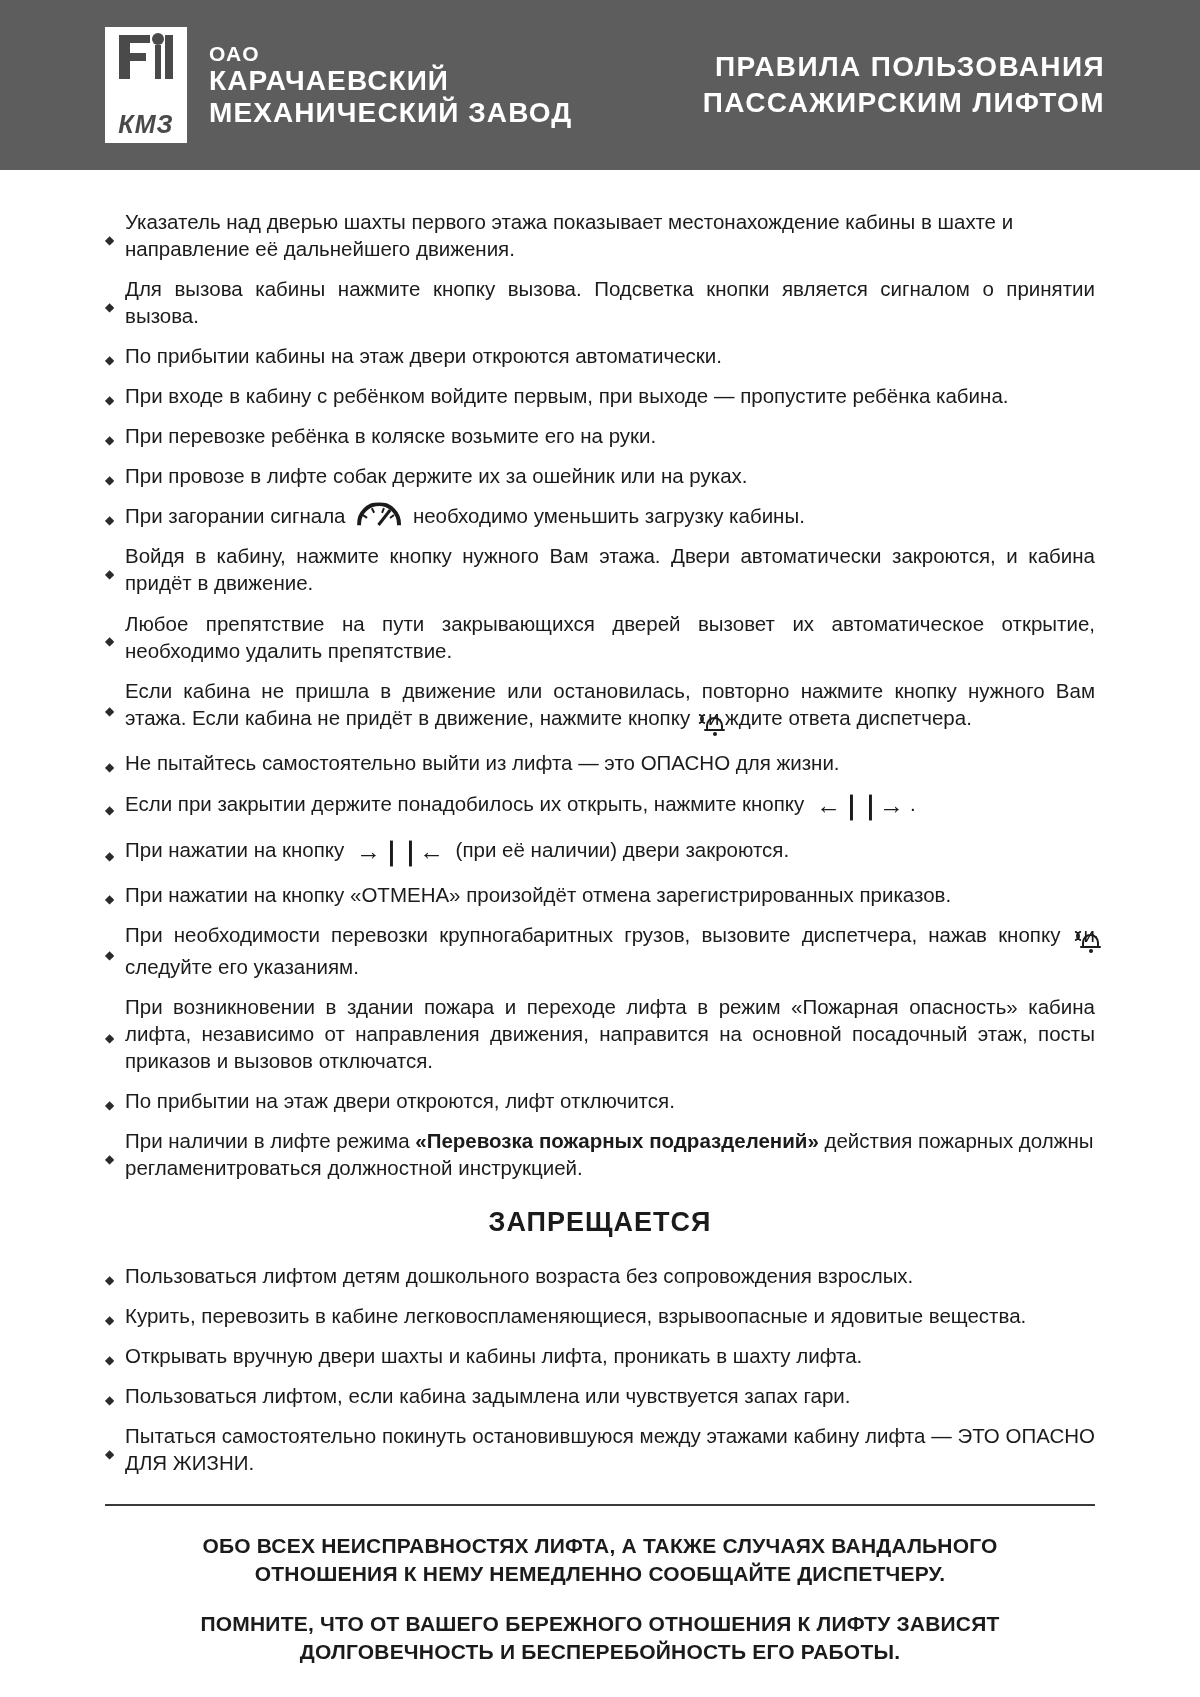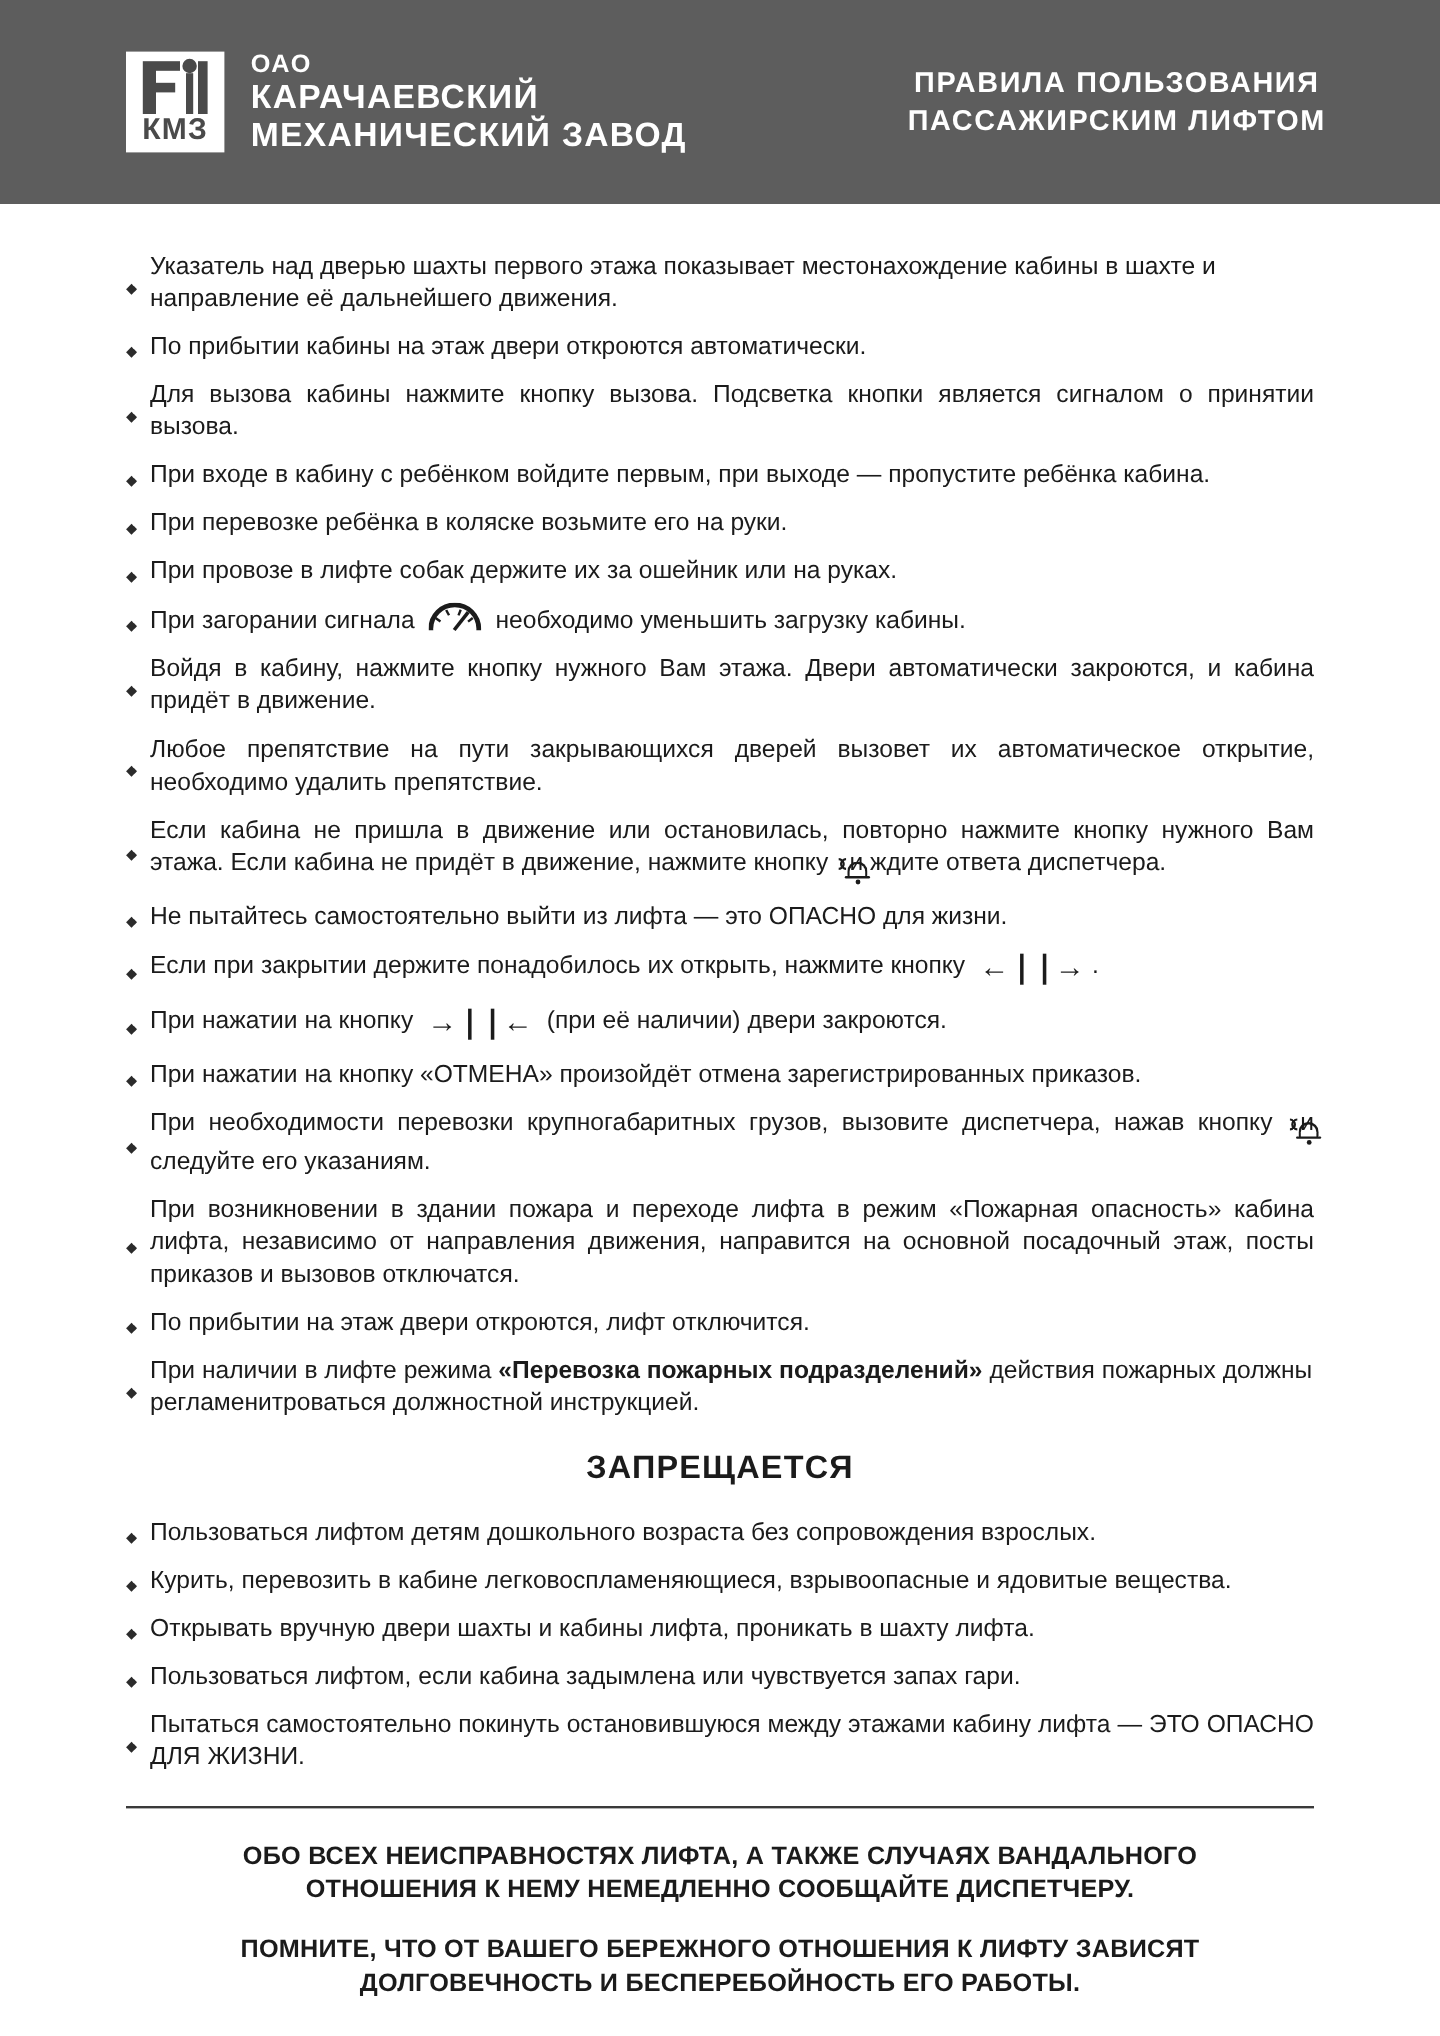--- a/index.html
+++ b/index.html
@@ -27,24 +27,25 @@
     padding: 0 95px 0 105px;
     box-sizing: border-box;
   }
   .brand {
     display: flex;
     align-items: center;
     gap: 22px;
   }
   .logo-box {
     width: 82px;
-    height: 84px;
+    height: 116px;
     background: #ffffff;
     position: relative;
     flex: none;
+    font-style: italic;
   }
   .logo-mark {
     position: absolute;
     left: 0; top: 0;
     width: 82px;
     height: 62px;
   }
   .logo-text {
     position: absolute;
     left: 0;
@@ -64,22 +65,22 @@
     font-weight: bold;
     letter-spacing: 1.3px;
   }
   .brand-line {
     font-size: 28px;
     font-weight: bold;
     letter-spacing: 1.1px;
     text-transform: uppercase;
   }
   .header-title {
-    text-align: center;
-    font-size: 24px;
+    text-align: right;
+    font-size: 28px;
     font-weight: bold;
     letter-spacing: 1.4px;
     line-height: 1.3;
     text-transform: uppercase;
   }
 
   
   .content {
     padding: 38px 105px 0 105px;
     box-sizing: border-box;
@@ -258,27 +259,27 @@
   </div>
 </div>
 
 <div class="content">
 
   <div id="rules-list">
       <div class="rule">
         <span class="bullet"></span>
         <div class="rule-text"><span>Указатель над дверью шахты первого этажа показывает местонахождение кабины в шахте и направление её дальнейшего движения.</span></div>
       </div>
+      <div class="rule just">
+        <span class="bullet"></span>
+        <div class="rule-text"><span>Для вызова кабины нажмите кнопку вызова. Подсветка кнопки является сигналом о принятии вызова.</span></div>
+      </div>
       <div class="rule">
         <span class="bullet"></span>
         <div class="rule-text"><span>По прибытии кабины на этаж двери откроются автоматически.</span></div>
-      </div>
-      <div class="rule just">
-        <span class="bullet"></span>
-        <div class="rule-text"><span>Для вызова кабины нажмите кнопку вызова. Подсветка кнопки является сигналом о принятии вызова.</span></div>
       </div>
       <div class="rule">
         <span class="bullet"></span>
         <div class="rule-text"><span>При входе в кабину с ребёнком войдите первым, при выходе — пропустите ребёнка кабина.</span></div>
       </div>
       <div class="rule">
         <span class="bullet"></span>
         <div class="rule-text"><span>При перевозке ребёнка в коляске возьмите его на руки.</span></div>
       </div>
       <div class="rule">

